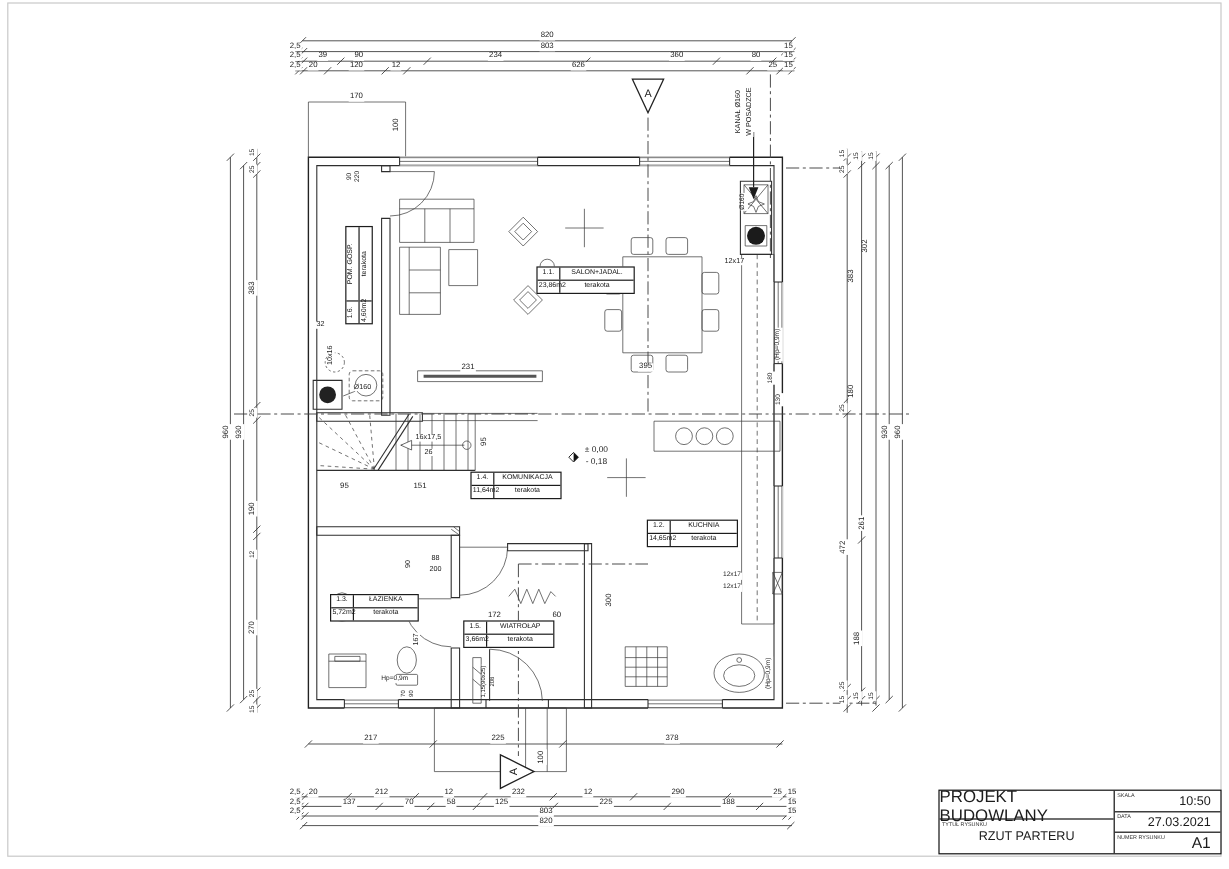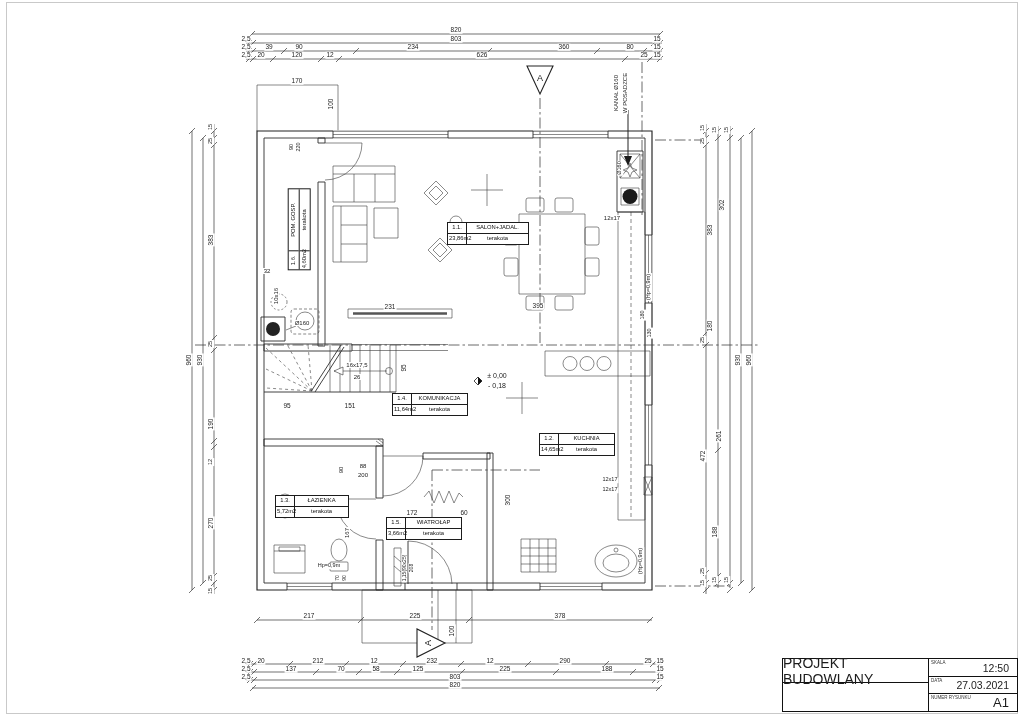--- a/index.html
+++ b/index.html
@@ -530,25 +530,29 @@
       <div class="rb-row">
         <span class="rb-no">4,60m2</span>
         <span class="rb-name">terakota</span>
       </div>
     </div>
   </div>
 
 <div class="title-block">
   <div class="tb-left">
     <div class="tb-project">PROJEKT BUDOWLANY</div>
+    <div class="tb-titlecell">
+      <span class="tb-cap">TYTUŁ RYSUNKU</span>
+      <span>RZUT PARTERU</span>
+    </div>
   </div>
   <div class="tb-right">
     <div class="tb-cell tb-scale">
       <span class="tb-cap">SKALA</span>
-      <span>12:50</span>
+      <span>10:50</span>
     </div>
     <div class="tb-cell tb-date">
       <span class="tb-cap">DATA</span>
       <span>27.03.2021</span>
     </div>
     <div class="tb-cell tb-num">
       <span class="tb-cap">NUMER RYSUNKU</span>
       <span>A1</span>
     </div>
   </div>

